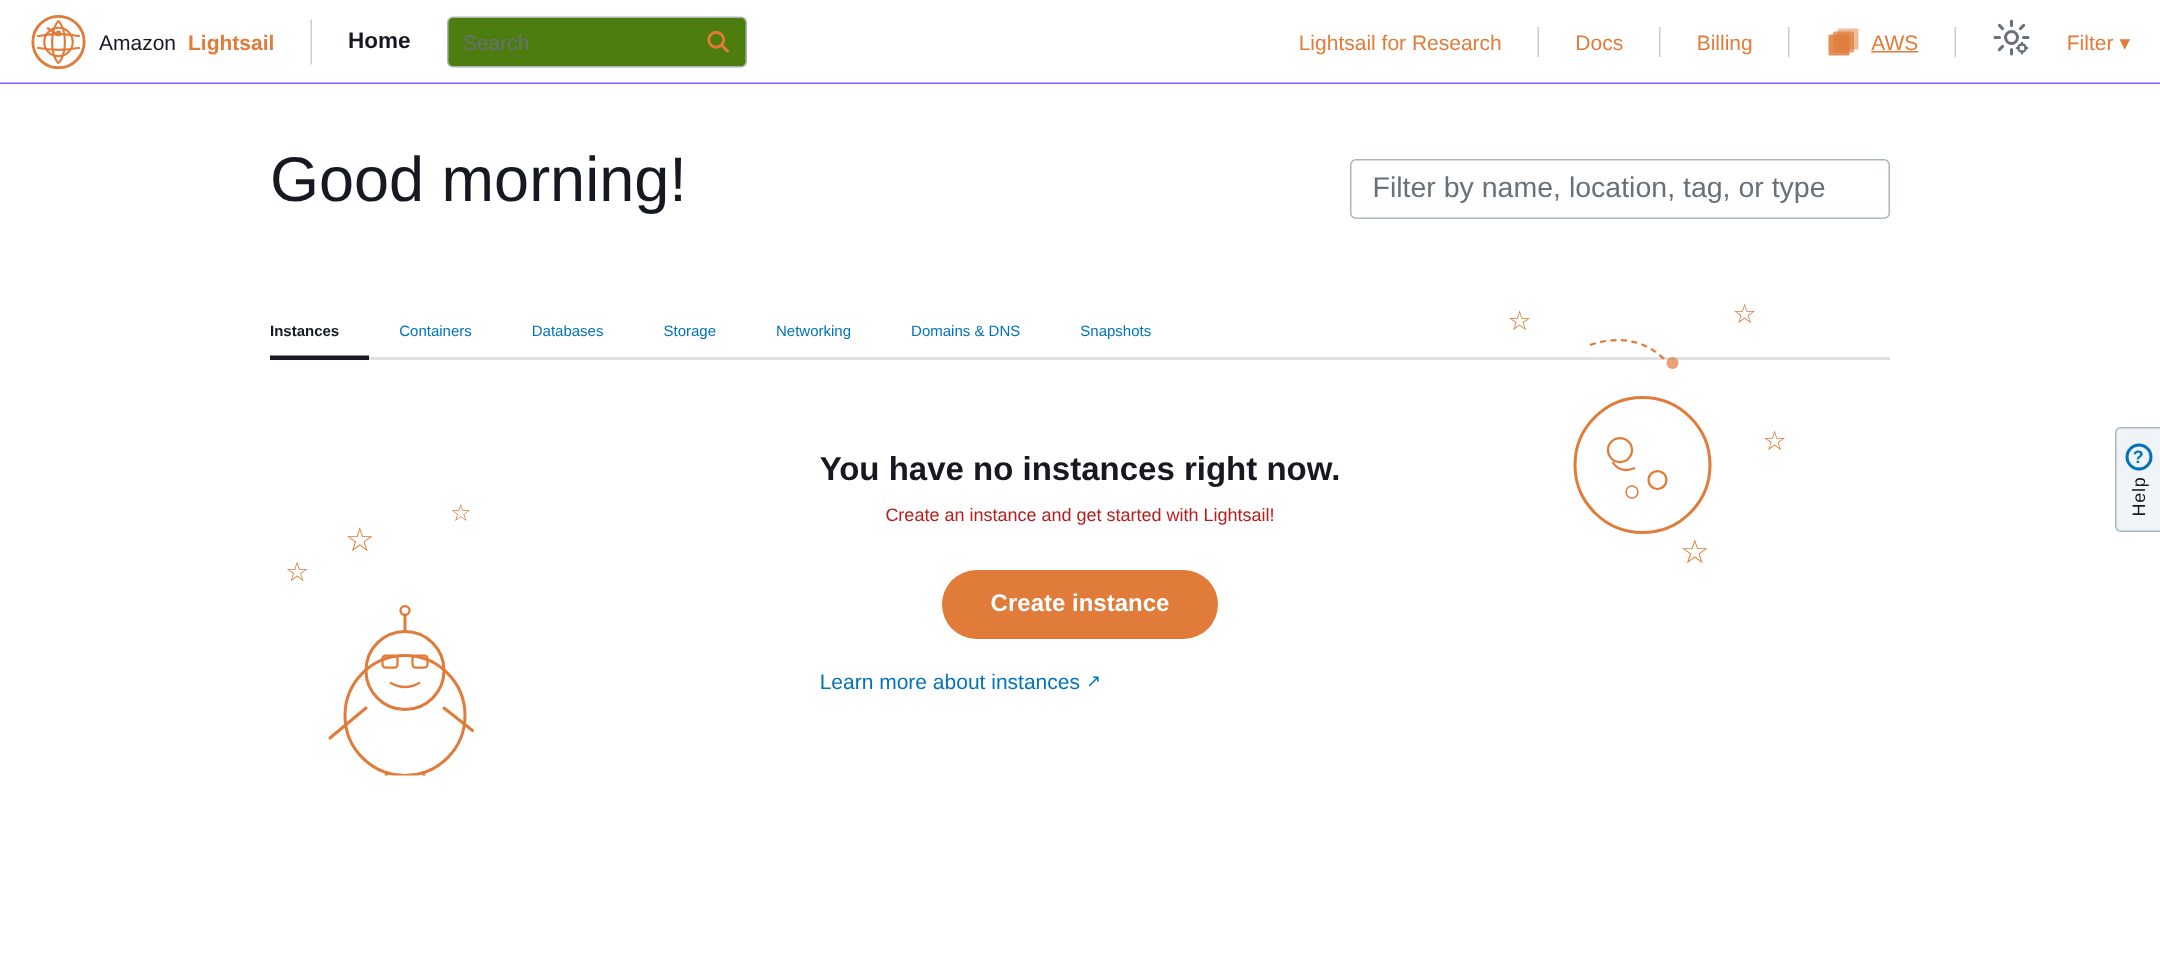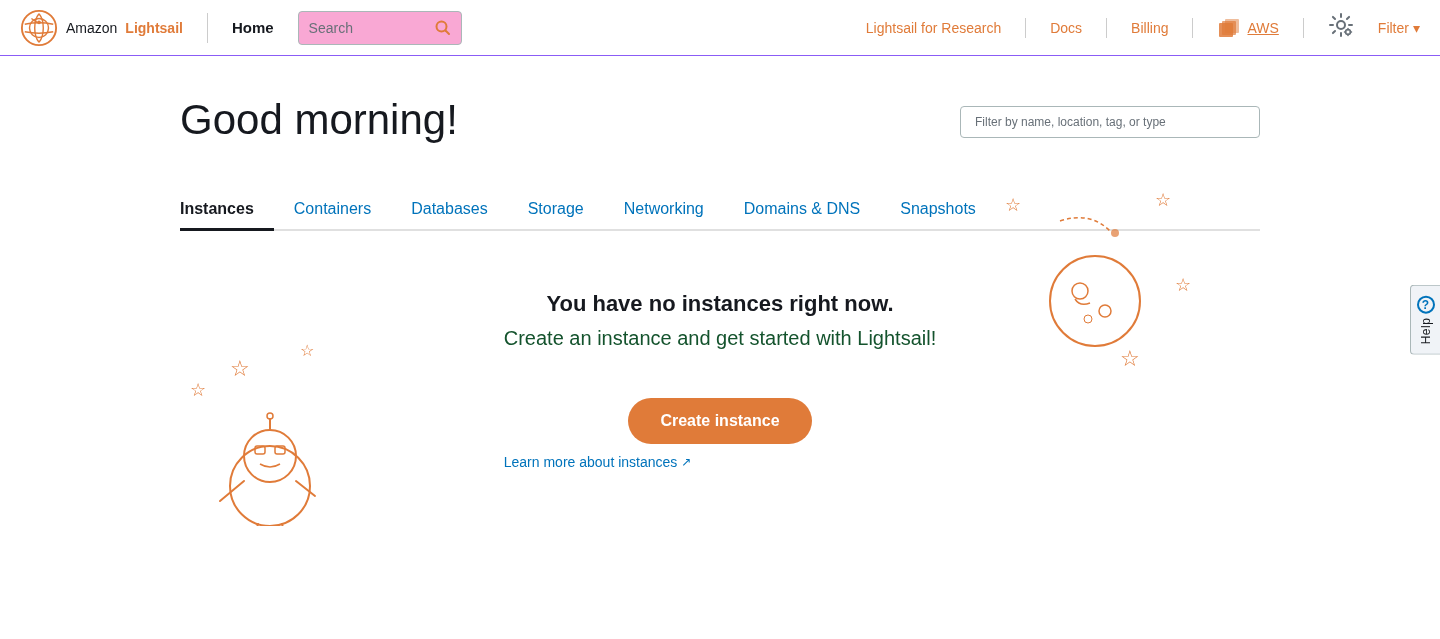--- a/index.html
+++ b/index.html
@@ -49,22 +49,22 @@
       color: #16191f;
       white-space: nowrap;
     }
     .search-container {
       display: flex;
       align-items: center;
       border: 1px solid #aab7b8;
       border-radius: 4px;
       padding: 0 10px;
       height: 34px;
-      width: 164px;
-      background: #f9a8d4;
+      width: 200px;
+      background: #4d7c0f;
       margin-left: 8px;
     }
     .search-input {
       border: none;
       outline: none;
       font-size: 14px;
       color: #16191f;
       width: 100%;
       background: transparent;
     }
@@ -128,48 +128,48 @@
     
     .main {
       max-width: 1200px;
       margin: 0 auto;
       padding: 40px 60px;
     }
     .greeting {
       font-size: 42px;
       font-weight: 300;
       color: #16191f;
-      margin-bottom: 18px;
+      margin-bottom: 34px;
     }
     .filter-bar {
       display: flex;
       justify-content: flex-end;
       margin-bottom: 20px;
     }
     .filter-input {
       border: 1px solid #aab7b8;
       border-radius: 4px;
       padding: 8px 14px;
-      font-size: 12px;
+      font-size: 19px;
       color: #687078;
-      width: 300px;
+      width: 360px;
       outline: none;
     }
     .filter-input::placeholder { color: #687078; }
 
     
     .tabs {
       display: flex;
       gap: 0;
       border-bottom: 2px solid #e0e0e0;
       margin-bottom: 0;
     }
     .tab {
       padding: 10px 20px;
-      font-size: 16px;
+      font-size: 10px;
       cursor: pointer;
       color: #0073bb;
       text-decoration: none;
       border-bottom: 3px solid transparent;
       margin-bottom: -2px;
       background: none;
       border-top: none;
       border-left: none;
       border-right: none;
     }
@@ -191,34 +191,34 @@
       padding: 60px 20px 40px;
       position: relative;
     }
     .empty-title {
       font-size: 22px;
       color: #16191f;
       font-weight: 700;
       margin-bottom: 10px;
     }
     .empty-subtitle {
-      font-size: 20px;
-      color: #14532d;
-      margin-bottom: 48px;
+      font-size: 12px;
+      color: #b91c1c;
+      margin-bottom: 30px;
     }
     .create-btn {
       background: #e07b39;
       color: #fff;
       border: none;
       border-radius: 30px;
       padding: 14px 32px;
       font-size: 16px;
       font-weight: 600;
       cursor: pointer;
-      margin-bottom: 10px;
+      margin-bottom: 20px;
     }
     .learn-more-link {
       font-size: 14px;
       color: #0073bb;
       text-decoration: none;
       display: flex;
       align-items: center;
       gap: 4px;
     }
     .deco-left {

